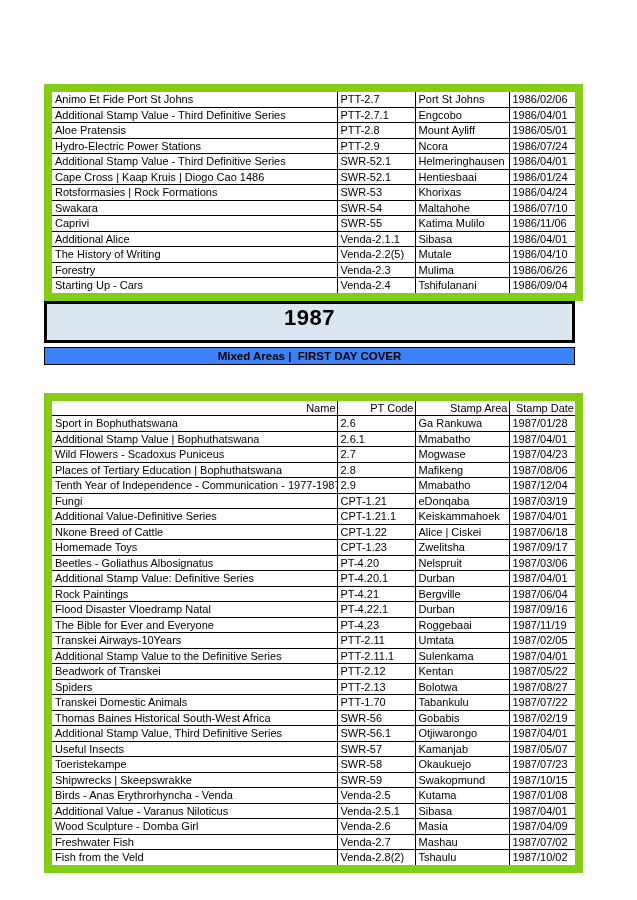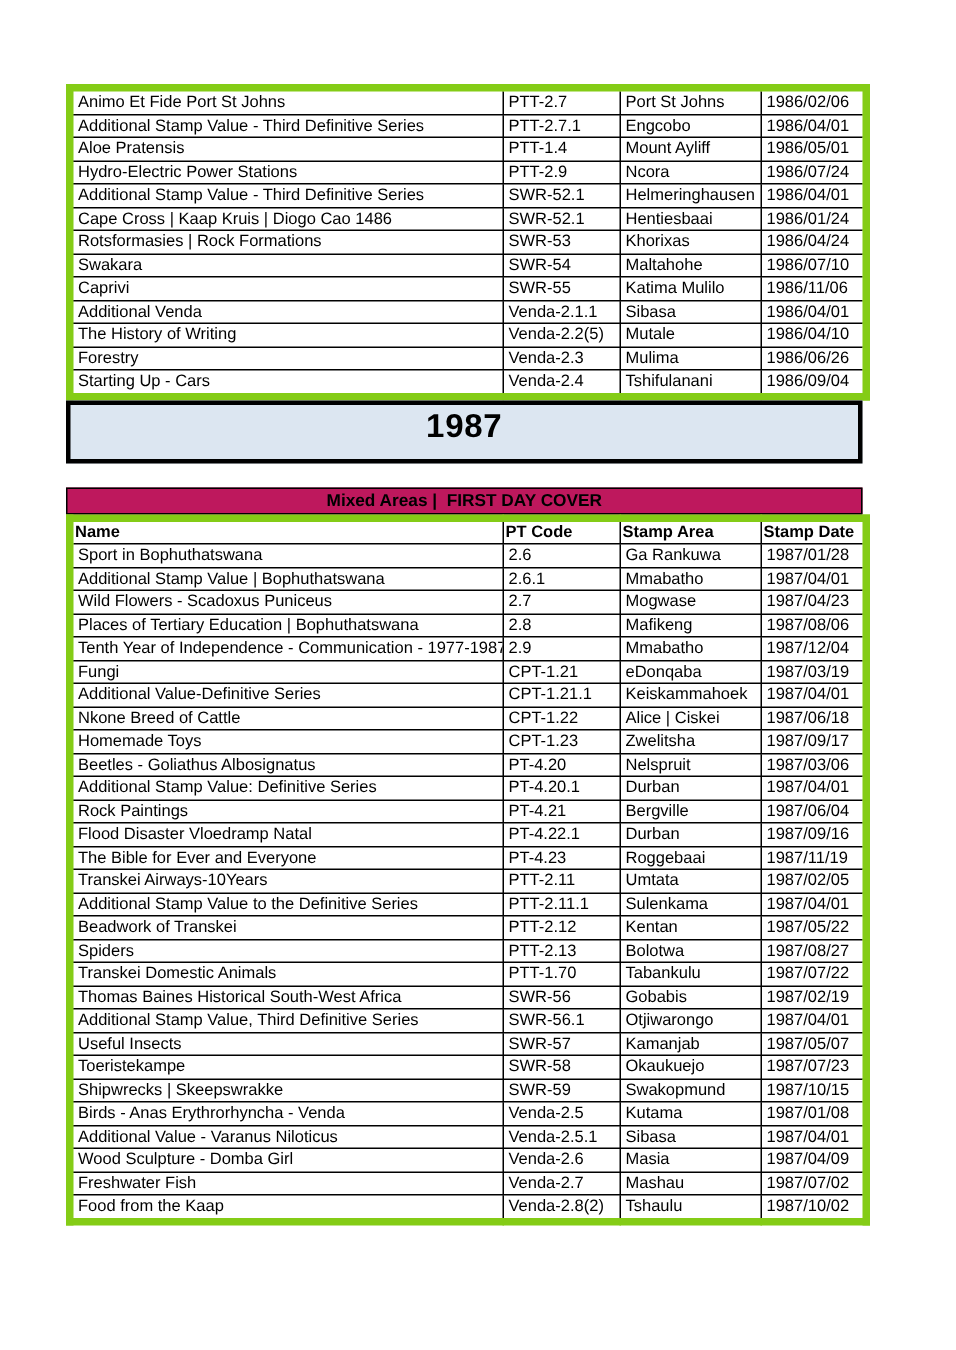--- a/index.html
+++ b/index.html
@@ -16,58 +16,59 @@
   }
   .content {
     position: absolute;
     left: 44px; top: 56px;
     width: 531px;
   }
   table.data-table {
     border-collapse: collapse;
     table-layout: fixed;
     width: 531px;
-    border: 5px solid #84cc16;
+    border: 8px solid #84cc16;
+    margin-top: 28px;
   }
   table.data-table col.c-name  { width: 289px; }
   table.data-table col.c-code  { width: 78px; }
   table.data-table col.c-area  { width: 94px; }
   table.data-table col.c-date  { width: 70px; }
   table.data-table td, table.data-table th {
     border: 1px solid #000000;
     height: 14.5px;
     line-height: 14.5px;
     font-size: 11px;
     padding: 0 3px;
     white-space: nowrap;
     overflow: hidden;
     text-align: left;
     font-weight: normal;
   }
   table.data-table th {
-    font-weight: bold;
-    text-align: left;
+    font-weight: normal;
+    text-align: right;
     padding: 0 1px;
   }
   .year-banner {
     width: 531px;
     height: 42px;
     background: #dce6f1;
     border: 3px solid #000000;
     text-align: center;
     font-size: 22px;
     font-weight: bold;
     line-height: 28px;
     letter-spacing: 0.5px;
   }
   .section-banner {
     width: 531px;
     height: 18px;
-    margin-top: 16px;
-    background: #be185d;
+    margin-top: 4px;
+    background: #3b82f6;
     border: 1px solid #000000;
     text-align: center;
     font-size: 11.5px;
     font-weight: bold;
     line-height: 16px;
     white-space: pre;
   }
 </style>
 </head>
 <body>
@@ -90,21 +91,21 @@
             <td>1986/02/06</td>
           </tr>
           <tr>
             <td>Additional Stamp Value - Third Definitive Series</td>
             <td>PTT-2.7.1</td>
             <td>Engcobo</td>
             <td>1986/04/01</td>
           </tr>
           <tr>
             <td>Aloe Pratensis</td>
-            <td>PTT-1.4</td>
+            <td>PTT-2.8</td>
             <td>Mount Ayliff</td>
             <td>1986/05/01</td>
           </tr>
           <tr>
             <td>Hydro-Electric Power Stations</td>
             <td>PTT-2.9</td>
             <td>Ncora</td>
             <td>1986/07/24</td>
           </tr>
           <tr>
@@ -131,21 +132,21 @@
             <td>Maltahohe</td>
             <td>1986/07/10</td>
           </tr>
           <tr>
             <td>Caprivi</td>
             <td>SWR-55</td>
             <td>Katima Mulilo</td>
             <td>1986/11/06</td>
           </tr>
           <tr>
-            <td>Additional Venda</td>
+            <td>Additional Alice</td>
             <td>Venda-2.1.1</td>
             <td>Sibasa</td>
             <td>1986/04/01</td>
           </tr>
           <tr>
             <td>The History of Writing</td>
             <td>Venda-2.2(5)</td>
             <td>Mutale</td>
             <td>1986/04/10</td>
           </tr>
@@ -346,21 +347,21 @@
             <td>Masia</td>
             <td>1987/04/09</td>
           </tr>
           <tr>
             <td>Freshwater Fish</td>
             <td>Venda-2.7</td>
             <td>Mashau</td>
             <td>1987/07/02</td>
           </tr>
           <tr>
-            <td>Food from the Kaap</td>
+            <td>Fish from the Veld</td>
             <td>Venda-2.8(2)</td>
             <td>Tshaulu</td>
             <td>1987/10/02</td>
           </tr>
         </tbody>
     </table>
 
   </div>
 </div>
 

